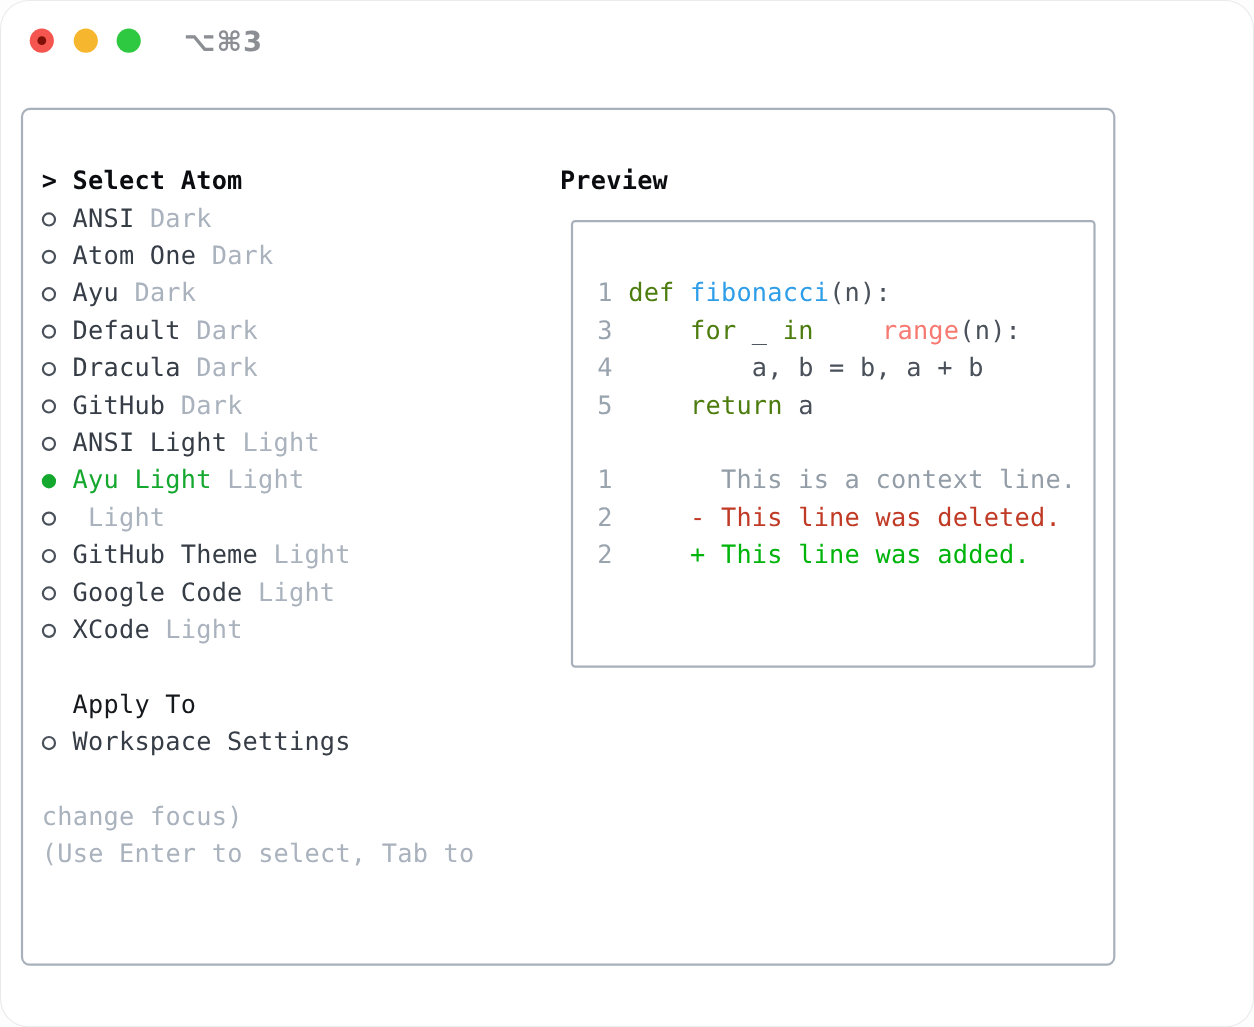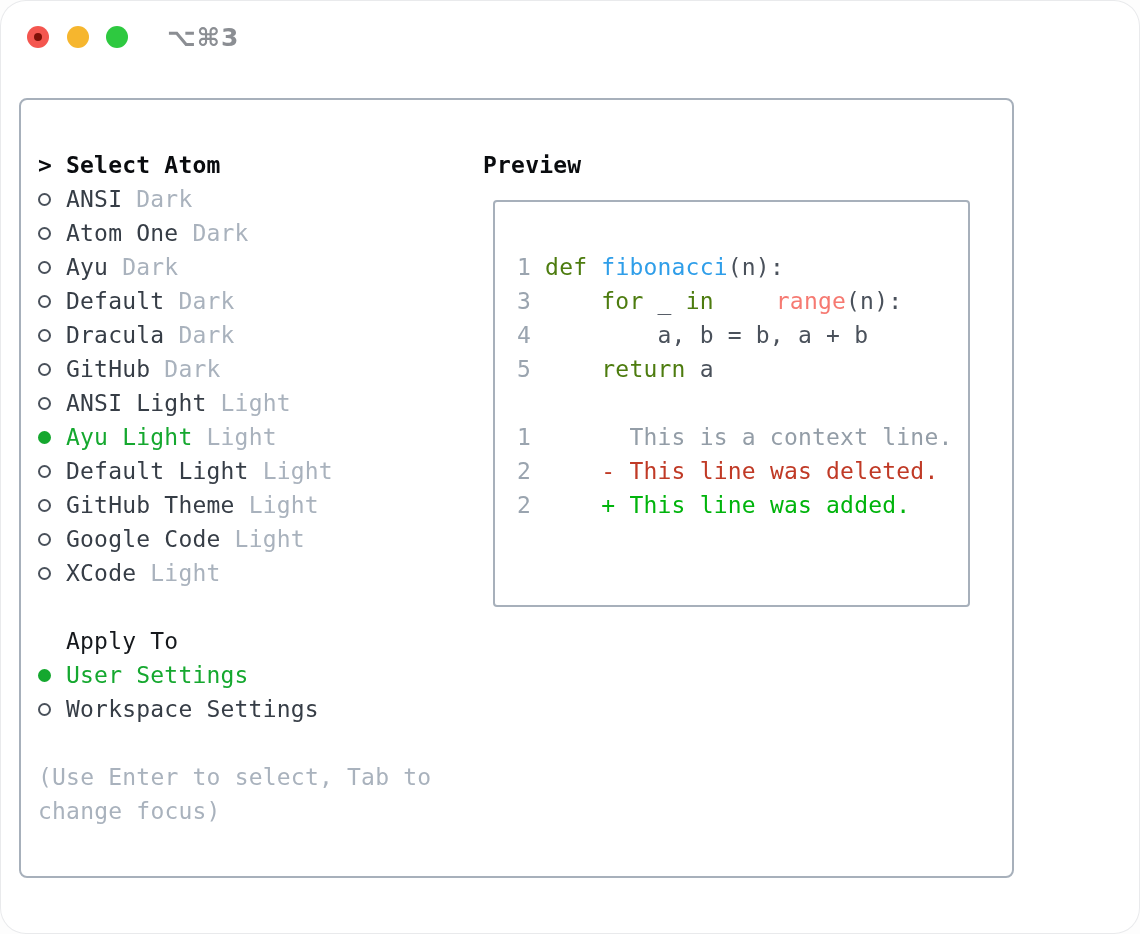--- a/index.html
+++ b/index.html
@@ -26,21 +26,21 @@
     position:absolute;left:167px;top:23px;
     font-family:"DejaVu Sans","Liberation Sans",sans-serif;
     font-size:25px;font-weight:bold;color:#8b8e93;letter-spacing:1px;
   }
   
   .dialog{
     position:absolute;left:19px;top:98px;width:991px;height:776px;
     border:2px solid #a7b0bb;border-radius:8px;background:#ffffff;
   }
   .left-pane{position:absolute;left:17px;top:48px;}
-  .right-pane{position:absolute;left:462px;top:48px;}
+  .right-pane{position:absolute;left:488px;top:48px;}
 
   .row{
     height:34px;display:flex;align-items:center;
     font-size:23px;letter-spacing:.2px;color:#363d46;white-space:pre;
   }
   .gap-row{height:34px;}
   .marker-cell{width:28px;display:flex;align-items:center;flex:none;}
   .circle{
     width:13px;height:13px;border:2px solid #4a515b;border-radius:50%;
     box-sizing:border-box;flex:none;
@@ -121,21 +121,21 @@
 
   <div class="row">
     <span class="marker-cell"><span class="circle"></span></span><span class="name">ANSI Light</span><span class="variant"> Light</span>
   </div>
 
   <div class="row">
     <span class="marker-cell"><span class="circle sel"></span></span><span class="name sel">Ayu Light</span><span class="variant"> Light</span>
   </div>
 
   <div class="row">
-    <span class="marker-cell"><span class="circle"></span></span><span class="name">Default Light</span><span class="variant"> Light</span>
+    <span class="marker-cell"><span class="circle"></span></span><span class="variant"> Light</span>
   </div>
 
   <div class="row">
     <span class="marker-cell"><span class="circle"></span></span><span class="name">GitHub Theme</span><span class="variant"> Light</span>
   </div>
 
   <div class="row">
     <span class="marker-cell"><span class="circle"></span></span><span class="name">Google Code</span><span class="variant"> Light</span>
   </div>
 
@@ -144,34 +144,31 @@
   </div>
 </div>
 
       <div class="gap-row"></div>
 
       <div class="row">
         <span class="marker-cell"></span><span class="subheading-text">Apply To</span>
       </div>
 
       <div>
-  <div class="row">
-    <span class="marker-cell"><span class="circle sel"></span></span><span class="name sel">User Settings</span><span class="variant"></span>
-  </div>
 
   <div class="row">
     <span class="marker-cell"><span class="circle"></span></span><span class="name">Workspace Settings</span><span class="variant"></span>
   </div>
 </div>
 
       <div class="gap-row"></div>
 
       <div>
+          <div class="row hint-line">change focus)</div>
           <div class="row hint-line">(Use Enter to select, Tab to</div>
-          <div class="row hint-line">change focus)</div>
         </div>
     </div>
 
     <div class="right-pane">
       <div class="preview-heading">Preview</div>
       <div class="preview-box">
           <div class="code-line"><span class="tok-ln">1 </span><span class="tok-kw">def</span><span class="tok-t"> </span><span class="tok-fn">fibonacci</span><span class="tok-t">(n):</span></div>
           <div class="code-line"><span class="tok-ln">3 </span><span class="tok-t">    </span><span class="tok-kw">for</span><span class="tok-t"> _ </span><span class="tok-kw">in</span><span class="tok-t"> </span><span class="tok-call">range</span><span class="tok-t">(n):</span></div>
           <div class="code-line"><span class="tok-ln">4 </span><span class="tok-t">        a, b = b, a + b</span></div>
           <div class="code-line"><span class="tok-ln">5 </span><span class="tok-t">    </span><span class="tok-kw">return</span><span class="tok-t"> a</span></div>

